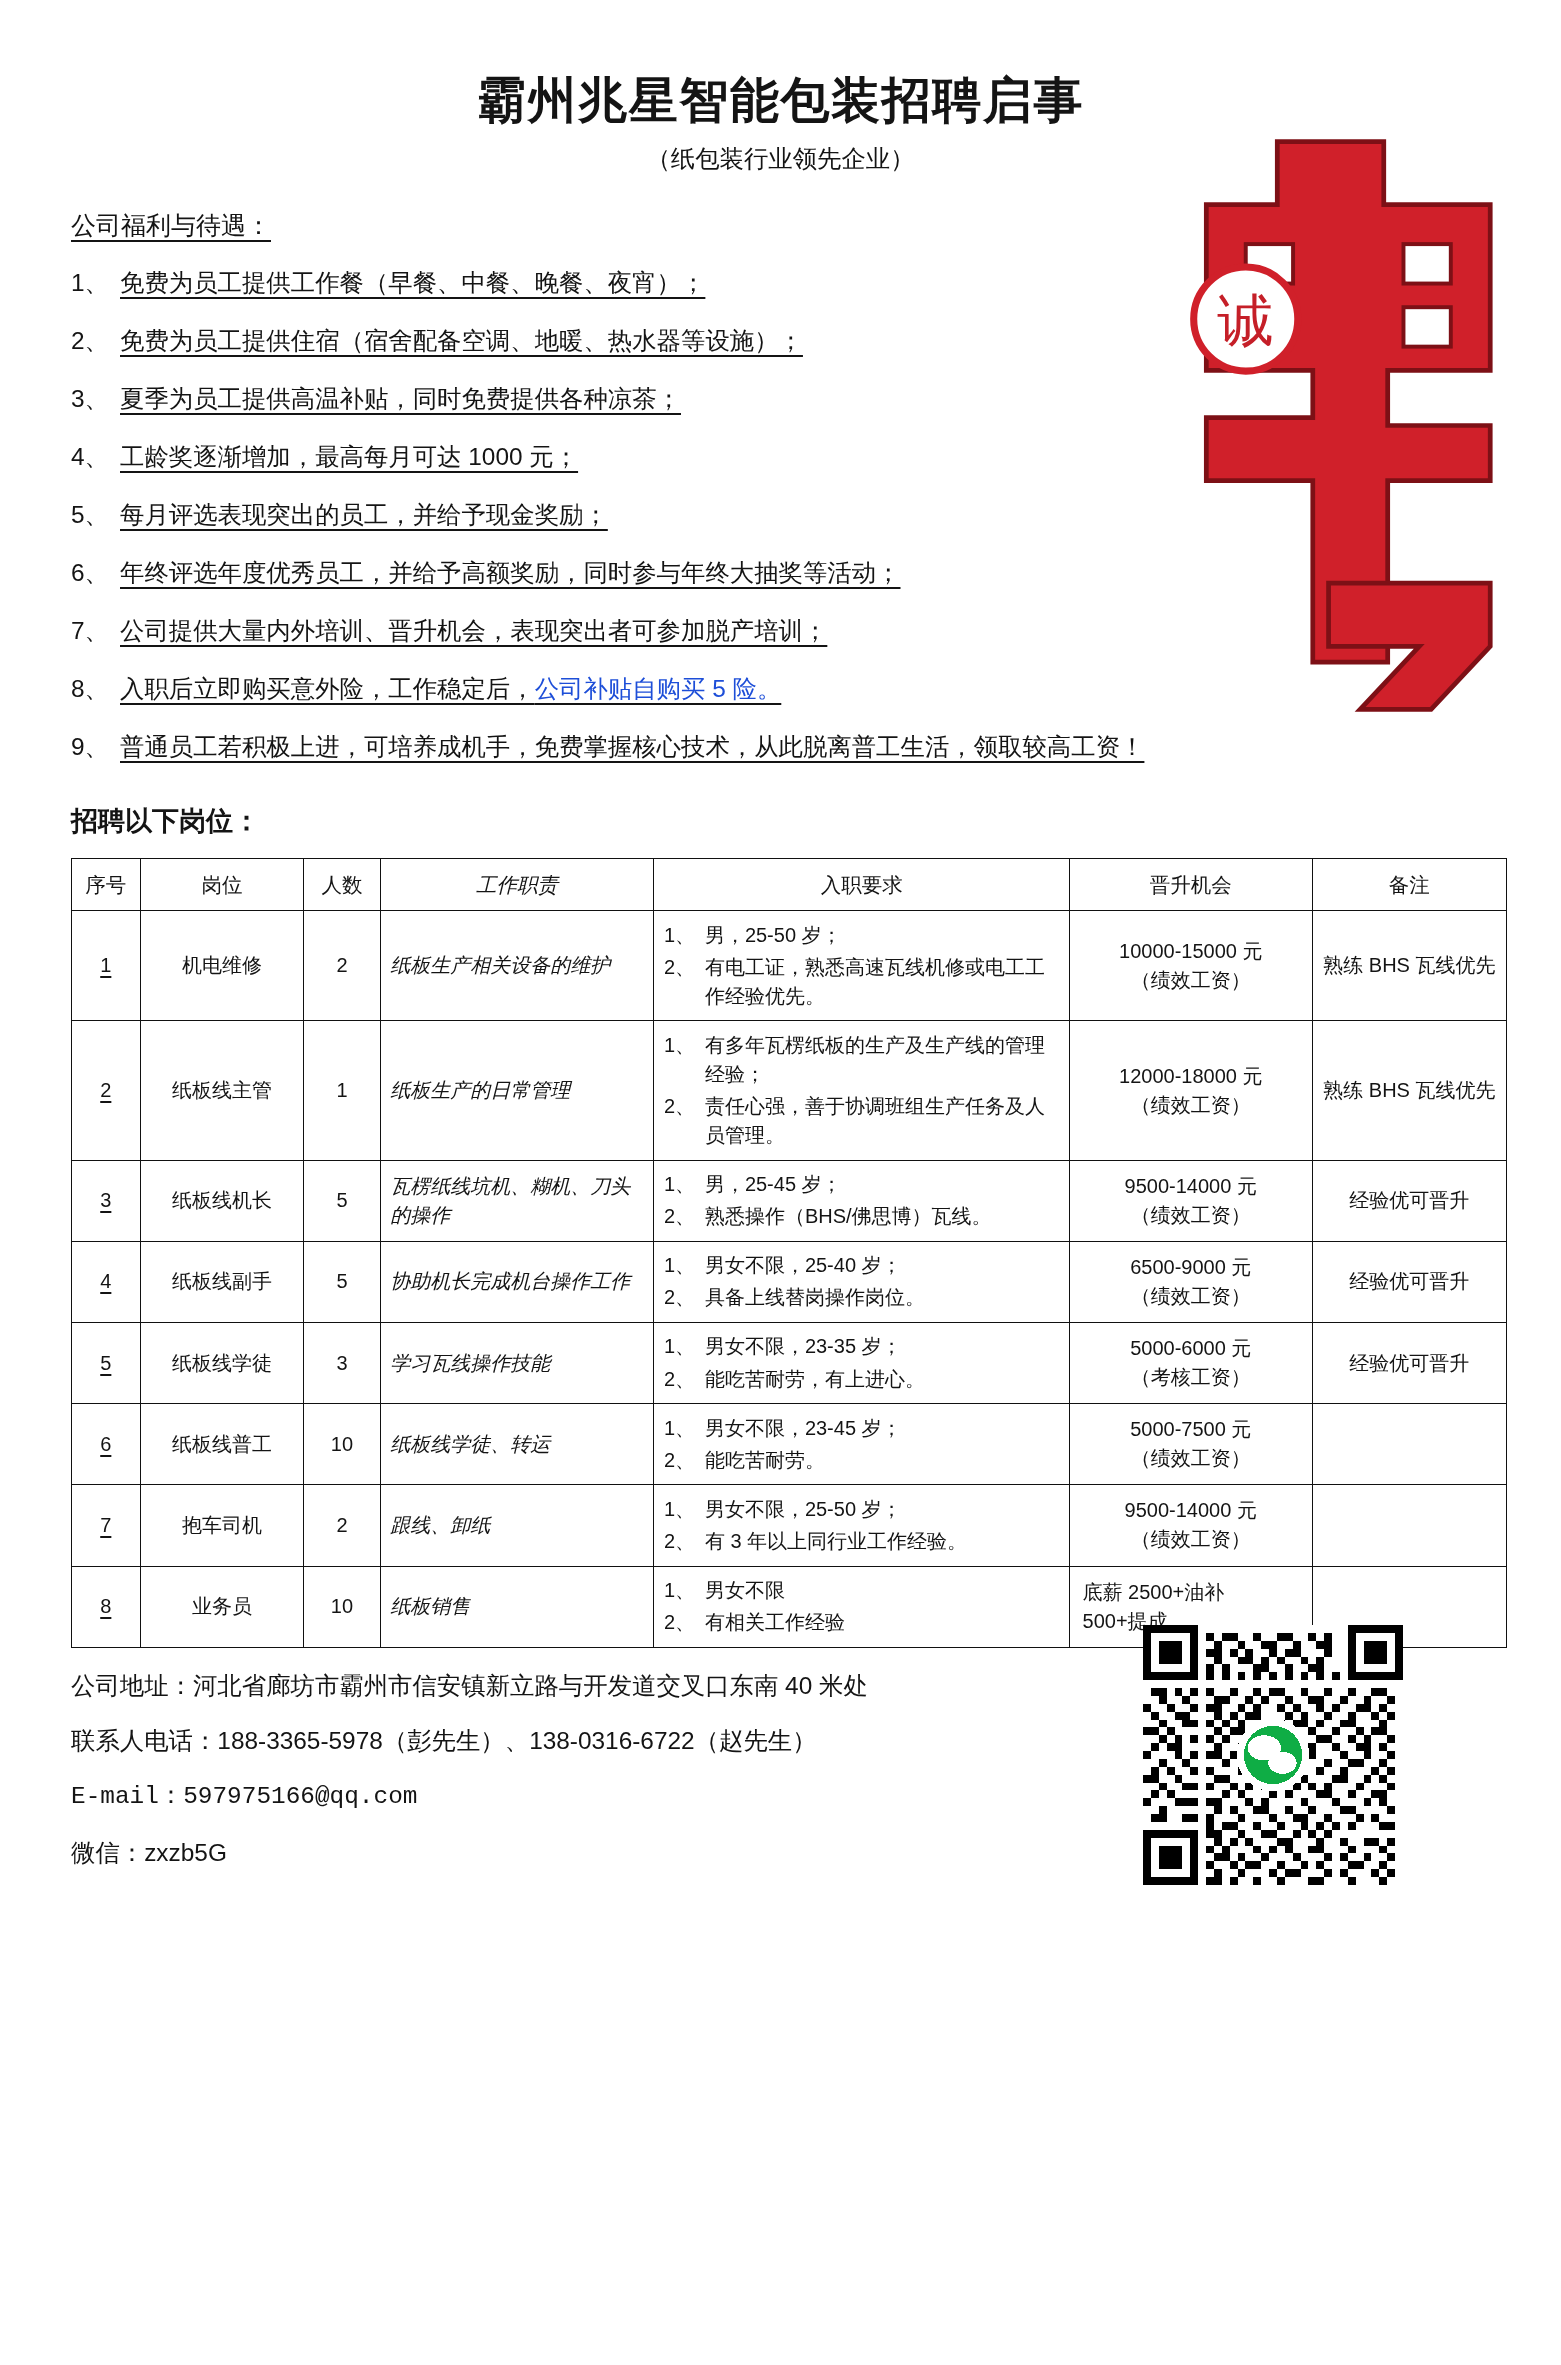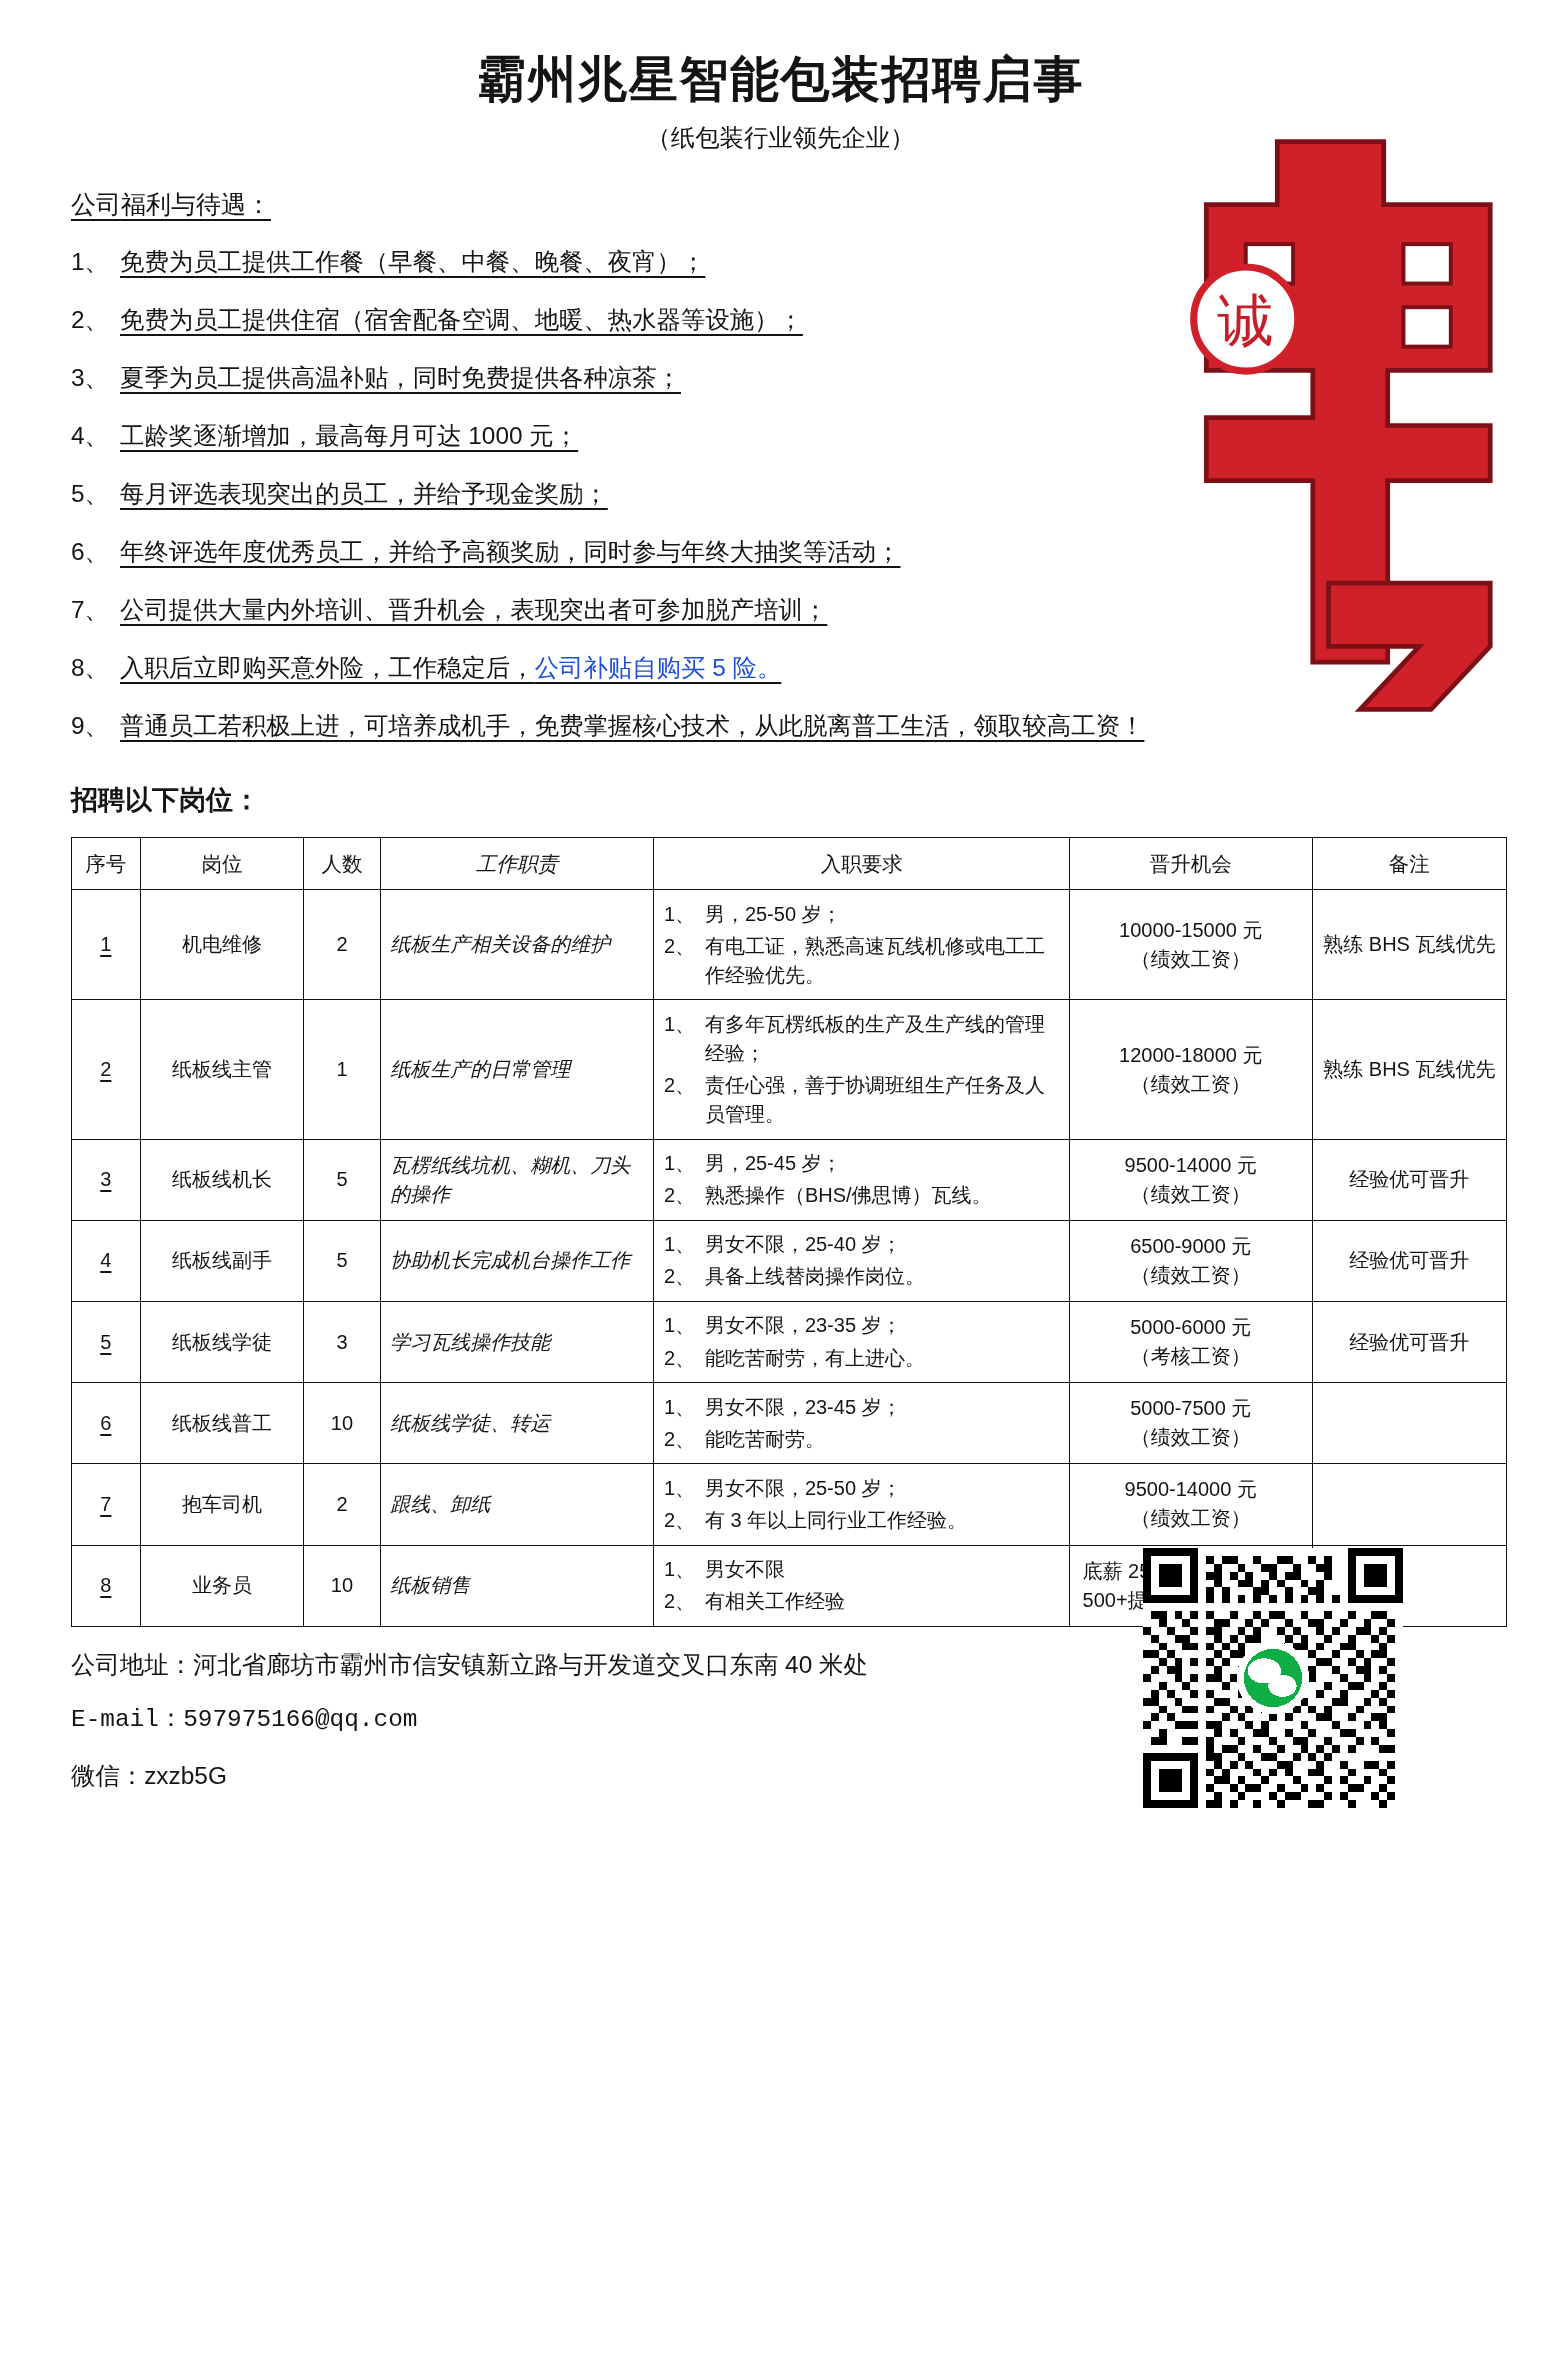--- a/index.html
+++ b/index.html
@@ -13,21 +13,21 @@
     font-family: "Liberation Sans", sans-serif;
     color: #141414;
     position: relative;
     overflow: hidden;
   }
   .page {
     position: relative;
     width: 1561px;
     height: 2366px;
     box-sizing: border-box;
-    padding: 26px 71px 0 71px;
+    padding: 47px 71px 0 71px;
   }
 
   
   .title-block {
     text-align: center;
     margin: 0 0 0 0;
     padding-top: 24px;
   }
   .doc-title {
     font-size: 49px;
@@ -428,20 +428,21 @@
           <span class="pay-main">底薪 2500+油补</span>
           <span class="pay-sub">500+提成</span>
         </td>
         <td class="c-note"></td>
       </tr>
     </tbody>
   </table>
 
   <div class="footer">
     <p>公司地址：河北省廊坊市霸州市信安镇新立路与开发道交叉口东南 40 米处</p>
+    <p>联系人电话：188-3365-5978（彭先生）、138-0316-6722（赵先生）</p>
     <p class="mono">E-mail：597975166@qq.com</p>
     <p>微信：zxzb5G</p>
 
     <div class="qr-wrap">
       <svg width="260" height="260" viewBox="0 0 33 33" shape-rendering="crispEdges" xmlns="http://www.w3.org/2000/svg">
         <rect width="33" height="33" fill="#ffffff"></rect>
         <g fill="#000000">
 
           <rect x="0" y="0" width="7" height="1"></rect>
             <rect x="0" y="6" width="7" height="1"></rect>

